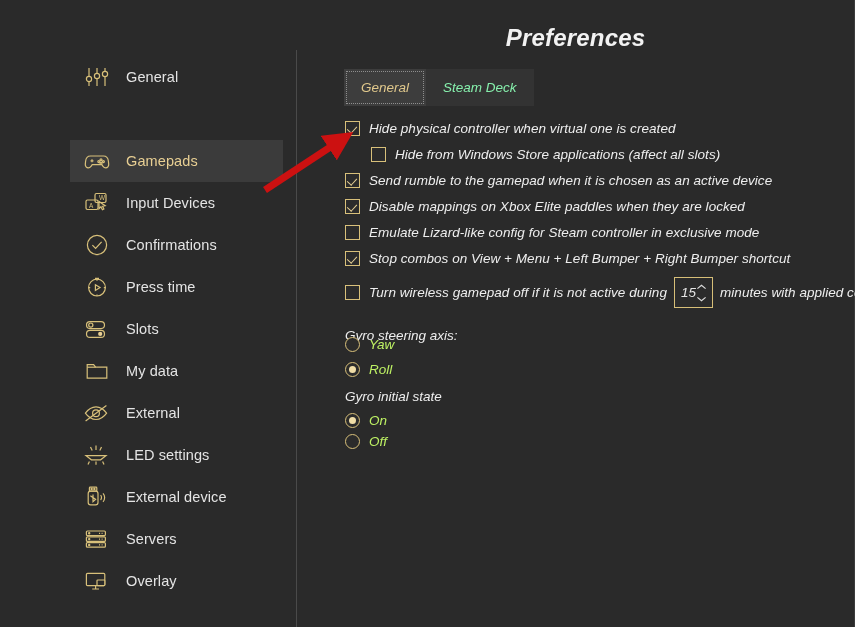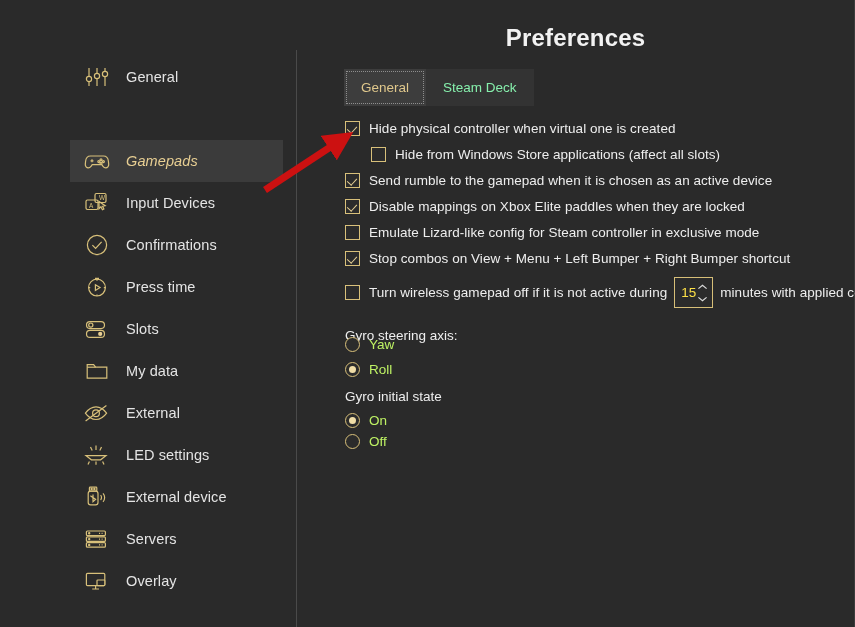--- a/index.html
+++ b/index.html
@@ -45,21 +45,20 @@
     left: 70px;
     width: 213px;
     height: 42px;
     display: flex;
     align-items: center;
     box-sizing: border-box;
     padding-left: 12px;
   }
   .nav-item.selected {
     background: #3b3b3b;
-    font-style: italic;
   }
   .nav-icon {
     width: 30px;
     height: 30px;
     flex: 0 0 30px;
     display: flex;
     align-items: center;
     justify-content: center;
     margin-right: 14px;
   }
@@ -77,20 +76,21 @@
     color: #e8cf93;
   }
 
   
   #main {
     position: absolute;
     left: 297px;
     top: 0;
     right: 0;
     bottom: 0;
+    font-style: italic;
   }
   #page-title {
     position: absolute;
     left: 0;
     right: 0;
     top: 24px;
     text-align: center;
     font-size: 24px;
     font-weight: bold;
     color: #f2f2f2;
@@ -164,21 +164,21 @@
     border: 1px solid #d7bf78;
     background: #2b2b2b;
     box-sizing: border-box;
     display: flex;
     align-items: center;
     margin: 0 7px;
     position: relative;
   }
   .spin-val {
     font-size: 13.5px;
-    color: #fde047;
+    color: #e5e5e5;
     padding-left: 6px;
   }
   .spin-arrows {
     position: absolute;
     right: 4px;
     top: 0;
     bottom: 0;
     width: 12px;
     display: flex;
     flex-direction: column;

